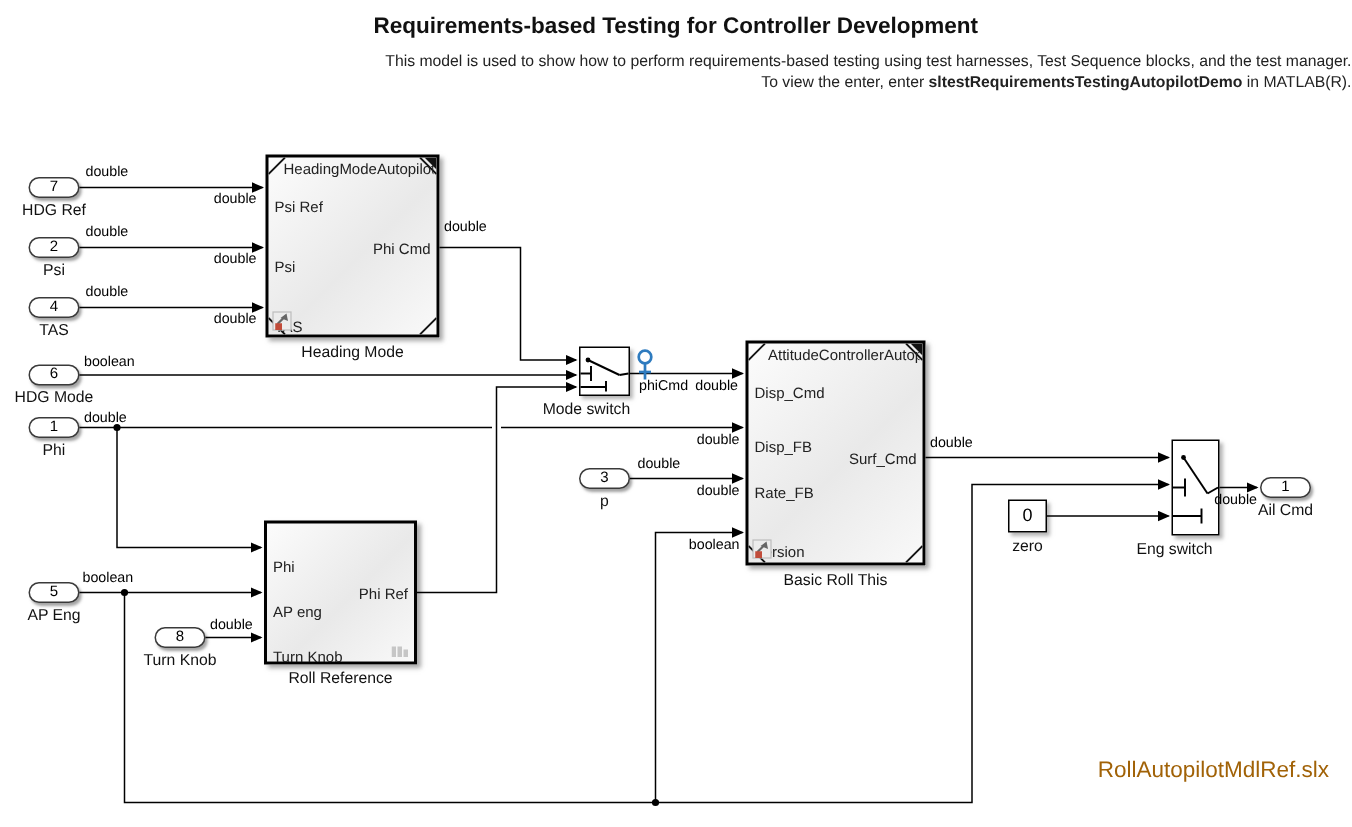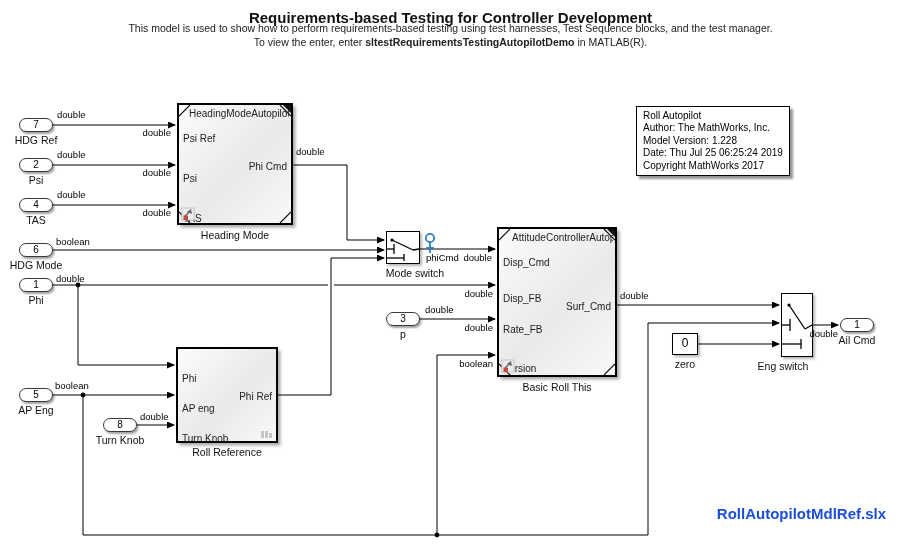--- a/index.html
+++ b/index.html
@@ -1,38 +1,38 @@
 <!DOCTYPE html>
 <html><head>
 <meta charset="utf-8">
 <style>
   html,body{margin:0;padding:0;background:#fff;}
   #canvas{position:relative;width:901px;height:551px;background:#ffffff;overflow:hidden;
           font-family:"Liberation Sans",sans-serif;color:#000;}
   .hdr{position:absolute;left:0;top:9px;width:100%;text-align:center;font-size:15px;font-weight:700;color:#111;}
-  .sub{position:absolute;left:0;top:22px;width:100%;text-align:center;font-size:10.5px;line-height:13.5px;color:#222;}
+  .sub{position:absolute;left:0;top:35px;width:100%;text-align:right;font-size:10.5px;line-height:13.5px;color:#222;}
   .blk{position:absolute;box-sizing:border-box;background:linear-gradient(135deg,#fcfcfc 0%,#e9e9e9 55%,#f9f9f9 100%);
        border:2px solid #000;box-shadow:2.5px 2.5px 3px rgba(140,140,140,.75);}
   .blk .bheader{position:absolute;left:10px;right:2px;top:3px;font-size:10px;color:#222;white-space:nowrap;overflow:hidden;}
   .pin{position:absolute;left:4px;font-size:10px;color:#222;white-space:nowrap;margin-top:12px;}
   .pout{position:absolute;right:4px;font-size:10px;color:#222;white-space:nowrap;}
   .cornersvg{position:absolute;inset:0;width:100%;height:100%;}
   .switchblk{position:absolute;box-sizing:border-box;background:#fff;border:1.5px solid #000;
              box-shadow:2px 2px 2.5px rgba(150,150,150,.7);}
   .constblk{position:absolute;box-sizing:border-box;background:#fff;border:1.5px solid #000;
             box-shadow:2px 2px 2.5px rgba(150,150,150,.7);text-align:center;font-size:12px;line-height:19px;}
   .port{position:absolute;box-sizing:border-box;width:34px;height:14px;border:1.5px solid #3a3a3a;border-radius:8px;
         background:#fff;box-shadow:1.5px 2px 2px rgba(140,140,140,.8);text-align:center;font-size:10px;line-height:11px;}
   .plabel{position:absolute;width:90px;text-align:center;font-size:10.5px;color:#111;white-space:nowrap;}
   .caption{position:absolute;width:110px;text-align:center;font-size:10.5px;color:#111;white-space:nowrap;}
   .wlabel{position:absolute;font-size:9.5px;line-height:11px;color:#000;white-space:nowrap;}
   .wlabel.r{text-align:right;}
   .note{position:absolute;left:636px;top:106px;background:#fff;border:1px solid #000;
         box-shadow:3px 3px 2px rgba(90,90,90,.65);padding:3px 6px;font-size:10px;line-height:12.4px;white-space:nowrap;}
-  .fileTitle{position:absolute;right:15px;top:505px;text-align:center;font-size:15px;font-weight:700;color:#1d4ed8;}
+  .fileTitle{position:absolute;right:15px;top:505px;text-align:center;font-size:15px;font-weight:400;color:#a16207;}
   .fileCopy{position:absolute;right:15px;top:524px;text-align:right;font-size:10.5px;color:#222;}
   svg.overlay{position:absolute;left:0;top:0;pointer-events:none;}
   .wire{stroke:#000;stroke-width:1;fill:none;}
   .tick{stroke:#000;stroke-width:1.3;fill:none;}
 </style>
 </head>
 <body>
 
 <div id="canvas">
 
@@ -115,35 +115,28 @@
     <div class="pout" style="top:42px">Phi Ref</div>
     <svg style="position:absolute;right:3px;bottom:3px" width="12" height="8">
       <rect x="0" y="1" width="3" height="7" fill="#c6c6c6"></rect>
       <rect x="4" y="1" width="3" height="7" fill="#c6c6c6"></rect>
       <rect x="8" y="3" width="3" height="5" fill="#c6c6c6"></rect>
     </svg>
   </div>
   <div class="caption" style="left:172px;top:446px">Roll Reference</div>
 
   <div class="switchblk" style="left:386px;top:231px;width:34px;height:33px"></div>
-  <div class="caption" style="left:360px;top:267px">Mode switch</div>
+  <div class="caption" style="left:336px;top:267px">Mode switch</div>
 
   <div class="switchblk" style="left:781px;top:293px;width:32px;height:64px"></div>
   <div class="caption" style="left:728px;top:360px">Eng switch</div>
 
   <div class="constblk" style="left:672px;top:333px;width:26px;height:22px"><span>0</span></div>
   <div class="caption" style="left:630px;top:358px">zero</div>
 
-  <div class="note">
-    <div>Roll Autopilot</div>
-    <div>Author: The MathWorks, Inc.</div>
-    <div>Model Version: 1.228</div>
-    <div>Date: Thu Jul 25 06:25:24 2019</div>
-    <div>Copyright MathWorks 2017</div>
-  </div>
 
   <div class="fileTitle">RollAutopilotMdlRef.slx</div>
 
   <div class="wlabel" style="left:57px;top:109px">double</div>
   <div class="wlabel r" style="left:121px;top:127px;width:50px">double</div>
   <div class="wlabel" style="left:57px;top:149px">double</div>
   <div class="wlabel r" style="left:121px;top:167px;width:50px">double</div>
   <div class="wlabel" style="left:57px;top:189px">double</div>
   <div class="wlabel r" style="left:121px;top:207px;width:50px">double</div>
   <div class="wlabel" style="left:56px;top:236px">boolean</div>

